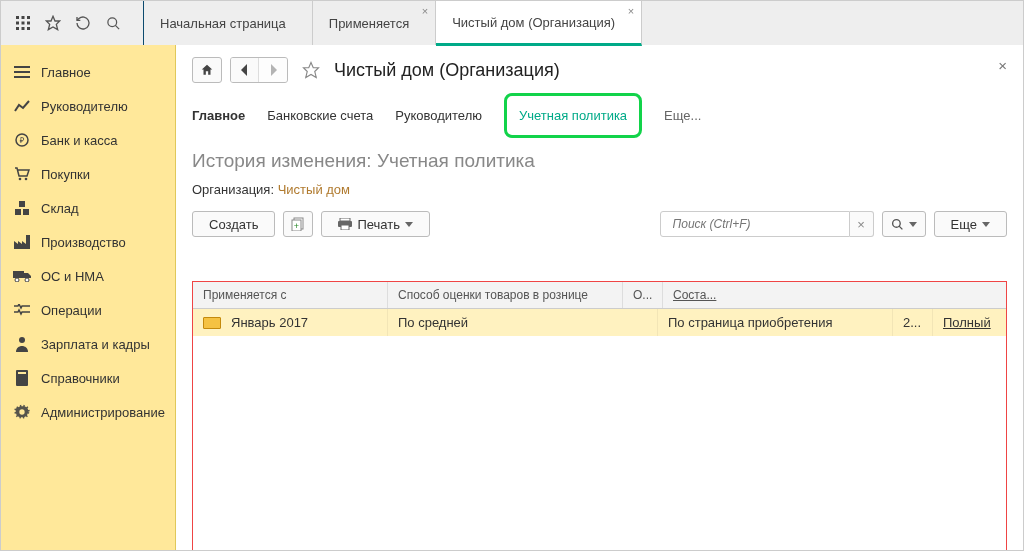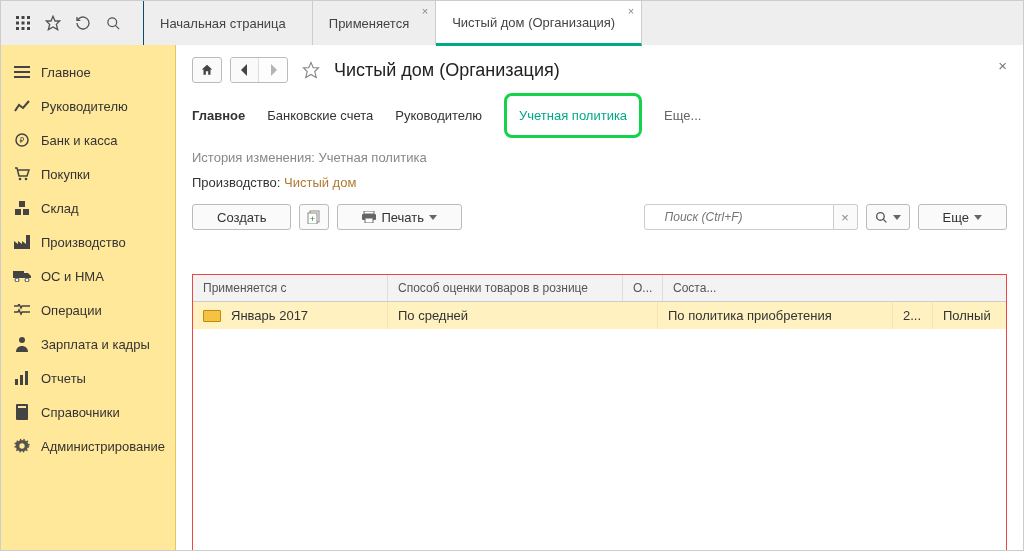--- a/index.html
+++ b/index.html
@@ -19,57 +19,57 @@
   .bodywrap { display: flex; height: calc(100% - 44px); }
   
   
   .sidebar { width: 175px; height: 100%; background: #ffe89a; padding-top: 10px; border-right: 1px solid #e0c85a; }
   .sb-item { display: flex; align-items: center; gap: 10px; padding: 8px 12px; color: #333; cursor: pointer; font-size: 13px; }
   .sb-icon { width: 18px; height: 18px; display: flex; align-items: center; justify-content: center; color: #444; flex-shrink: 0; }
   
   
   .main { flex: 1; padding: 12px 16px 0 16px; position: relative; overflow: hidden; }
   .main-header { display: flex; align-items: center; gap: 8px; margin-bottom: 10px; }
-  .btn { border: 1px solid #bbb; background: #fafafa; border-radius: 3px; padding: 4px 24px; cursor: pointer; display: inline-flex; align-items: center; gap: 5px; font-size: 13px; color: #333; height: 26px; }
+  .btn { border: 1px solid #bbb; background: #fafafa; border-radius: 3px; padding: 4px 16px; cursor: pointer; display: inline-flex; align-items: center; gap: 5px; font-size: 13px; color: #333; height: 26px; }
   .nav-group { display: flex; border: 1px solid #bbb; border-radius: 3px; height: 26px; overflow: hidden; }
   .nav-group .navbtn { width: 28px; display: flex; align-items: center; justify-content: center; cursor: pointer; background: #fafafa; }
   .nav-group .navbtn:first-child { border-right: 1px solid #ddd; }
   .page-title { font-size: 18px; font-weight: normal; color: #222; }
   .close-x { position: absolute; top: 12px; right: 16px; color: #777; cursor: pointer; font-size: 15px; }
   
   .subtabs { display: flex; align-items: center; gap: 22px; margin-bottom: 12px; font-size: 13px; }
   .subtab { color: #333; cursor: pointer; }
   .subtab.active { font-weight: bold; }
   .subtab.highlight { color: #0a8; border: 3px solid #12d34a; border-radius: 8px; padding: 12px 12px; }
   .subtab.more { color: #666; }
   
-  .subtitle { font-size: 13px; color: #888; margin-bottom: 10px; }
+  .subtitle { font-size: 19px; color: #888; margin-bottom: 10px; }
   .org-line { font-size: 13px; margin-bottom: 14px; }
   .org-line .val { color: #b07a2e; }
   
   .toolbar { display: flex; align-items: center; gap: 8px; margin-bottom: 10px; }
   .toolbar .spacer { flex: 1; }
   .search-box { display: flex; }
-  .search-box input { border: 1px solid #ccc; border-radius: 3px 0 0 3px; padding: 4px 20px; width: 190px; height: 26px; font-size: 12px; font-style: italic; color: #999; outline: none; }
+  .search-box input { border: 1px solid #ccc; border-radius: 3px 0 0 3px; padding: 4px 12px; width: 190px; height: 26px; font-size: 12px; font-style: italic; color: #999; outline: none; }
   .search-box .clear { border: 1px solid #ccc; border-left: none; border-radius: 0 3px 3px 0; width: 24px; height: 26px; display: flex; align-items: center; justify-content: center; cursor: pointer; color: #888; background: #fafafa; }
   
   
   .table { border: 1px solid #ef4444; margin-top: 44px; }
   .thead { display: flex; background: #f3f3f3; border-bottom: 1px solid #ccc; }
   .th { padding: 6px 10px; color: #555; border-right: 1px solid #ddd; font-size: 12px; }
   .th:last-child { border-right: none; }
   .sort-arrow { float: right; color: #777; }
   .trow { display: flex; background: #fff2c0; }
   .td { padding: 6px 10px; border-right: 1px solid rgba(0,0,0,0.05); font-size: 13px; }
   .td:last-child { border-right: none; }
   .col-date { width: 195px; display: flex; align-items: center; gap: 10px; }
   .col-mpz { width: 270px; position: relative; }
   .col-retail { width: 235px; }
   .col-o { width: 40px; }
-  .col-sost { flex: 1; }
+  .col-sost { flex: 1; text-decoration: underline; }
   
   .row-icon { width: 18px; height: 12px; background: #f5c242; border: 1px solid #c48a0d; border-radius: 1px; display: inline-block; }
   
   .table-body-spacer { height: 240px; }
   
   svg { display: block; }
 </style>
 </head>
 <body>
 
@@ -206,30 +206,20 @@
       <span class="sb-icon">
           <svg width="14" height="16" viewBox="0 0 14 16" fill="#444">
             <circle cx="7" cy="4" r="3"></circle>
             <path d="M1 16c0-4 3-6 6-6s6 2 6 6z"></path>
           </svg>
         </span>
       <span>Зарплата и кадры</span>
     </div>
     <div class="sb-item">
       <span class="sb-icon">
-          <svg width="14" height="14" viewBox="0 0 14 14" fill="#444">
-            <rect x="0" y="8" width="3" height="6"></rect>
-            <rect x="5" y="4" width="3" height="10"></rect>
-            <rect x="10" y="0" width="3" height="14"></rect>
-          </svg>
-        </span>
-      <span>Отчеты</span>
-    </div>
-    <div class="sb-item">
-      <span class="sb-icon">
           <svg width="12" height="16" viewBox="0 0 12 16" fill="#444">
             <rect width="12" height="16" rx="1"></rect>
             <rect x="2" y="2" width="8" height="2" fill="#ffe89a"></rect>
           </svg>
         </span>
       <span>Справочники</span>
     </div>
     <div class="sb-item">
       <span class="sb-icon">
           <svg width="16" height="16" viewBox="0 0 24 24" fill="#444">
@@ -273,21 +263,21 @@
       <span class="subtab active">Главное</span>
       <span class="subtab">Банковские счета</span>
       <span class="subtab">Руководителю</span>
       <span class="subtab highlight">Учетная политика</span>
       <span class="subtab more">Еще...</span>
     </div>
 
     <div class="subtitle">История изменения: Учетная политика</div>
 
     <div class="org-line">
-      <span>Производство:</span>
+      <span>Организация:</span>
       <span class="val">Чистый дом</span>
     </div>
 
     <div class="toolbar">
       <div class="btn">
         <span>Создать</span>
       </div>
       <div class="btn" style="width:30px;justify-content:center;padding:0;">
         <svg width="14" height="14" viewBox="0 0 14 14">
             <rect x="3" y="1" width="9" height="11" fill="#fff" stroke="#888"></rect>
@@ -334,20 +324,20 @@
         <div class="th col-retail">Способ оценки товаров в рознице</div>
         <div class="th col-o">О...</div>
         <div class="th col-sost">Соста...</div>
       </div>
       <div class="trow">
         <div class="td col-date">
           <span class="row-icon"></span>
           <span>Январь 2017</span>
         </div>
         <div class="td col-mpz">По средней</div>
-        <div class="td col-retail">По политика приобретения</div>
+        <div class="td col-retail">По страница приобретения</div>
         <div class="td col-o">2...</div>
         <div class="td col-sost">Полный</div>
       </div>
       <div class="table-body-spacer"></div>
     </div>
   </div>
 </div>
 
 </body></html>

